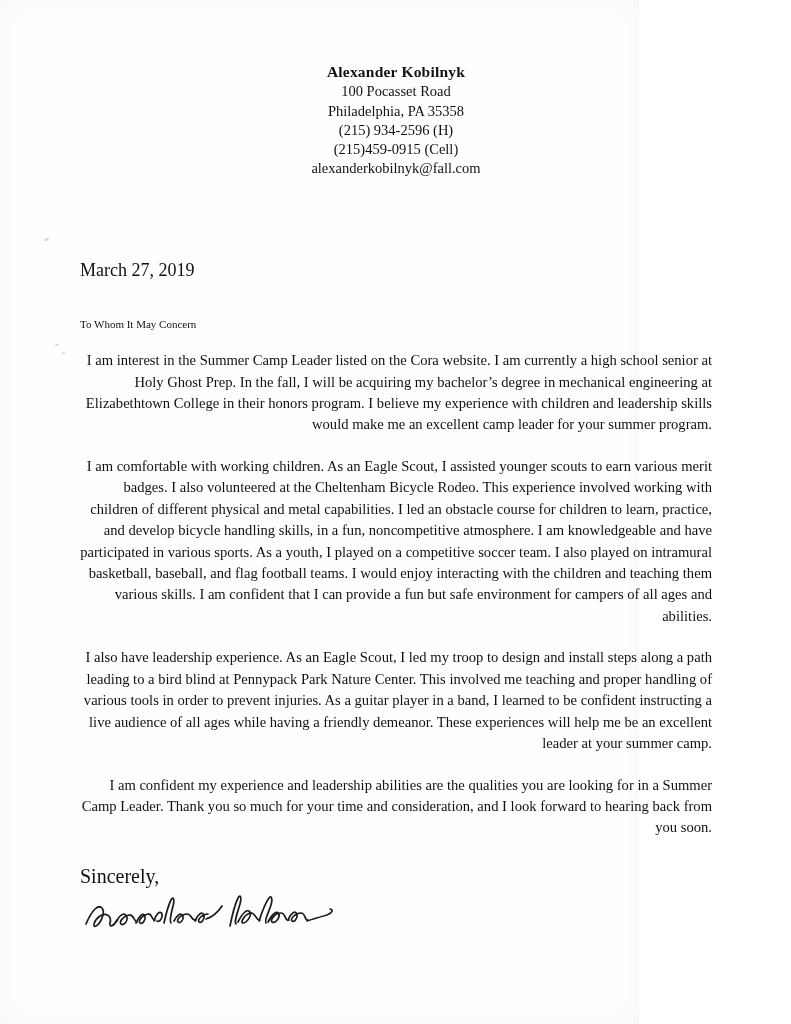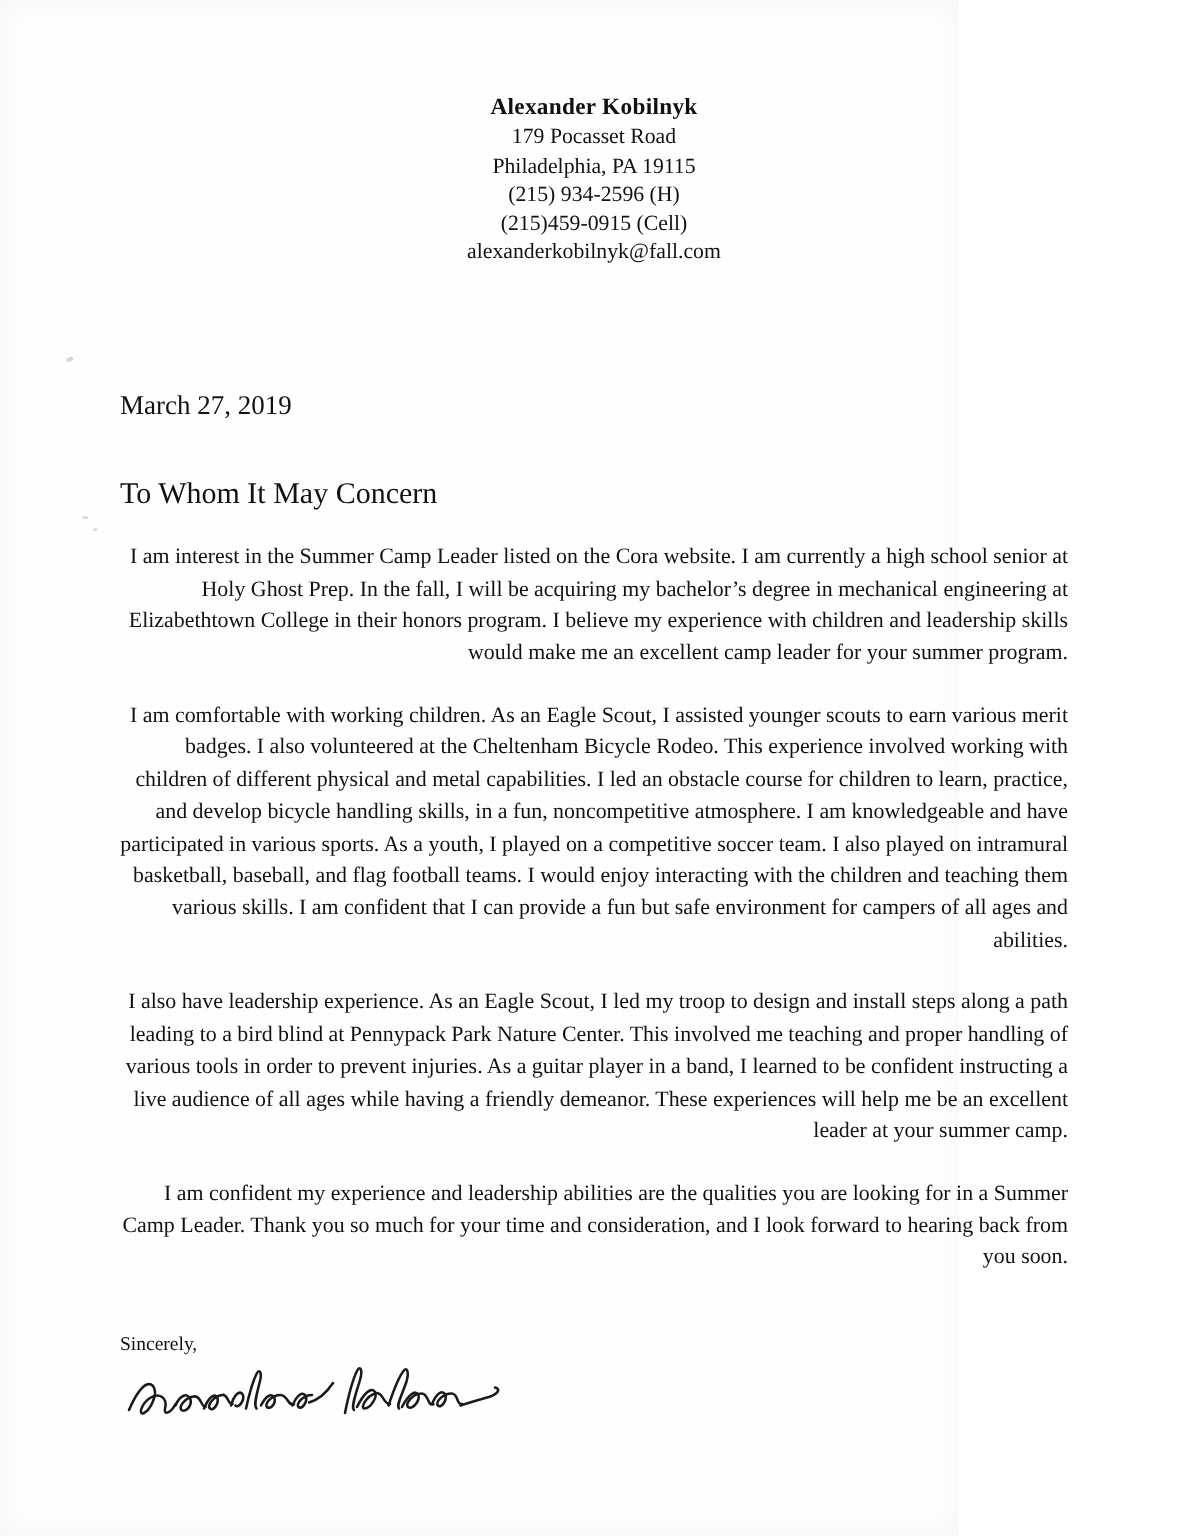--- a/index.html
+++ b/index.html
@@ -54,31 +54,31 @@
     margin-top: 82px;
     font-size: 18px;
   }
   .recipient {
     margin-top: 32px;
     font-size: 14.5px;
     line-height: 1.38;
   }
   .salutation {
     margin-top: 37px;
-    font-size: 20px;
+    font-size: 11px;
   }
   .body-par {
     margin-top: 20px;
     font-size: 14.6px;
     line-height: 1.47;
     text-align: right;
   }
   .closing {
-    margin-top: 38px;
-    font-size: 13px;
+    margin-top: 26px;
+    font-size: 20px;
   }
   .signature-wrap {
     height: 56px;
     position: relative;
     margin-top: 2px;
   }
   .signature {
     position: absolute;
     left: 2px;
     top: 0px;
@@ -98,22 +98,22 @@
 <div class="page">
 
   <span class="speck s1"></span>
   <span class="speck s2"></span>
   <span class="speck s3"></span>
 
   <div class="sheet">
 
     <div class="letterhead">
       <div class="name">Alexander Kobilnyk</div>
-      <div>179 Pocasset Road</div>
-      <div>Philadelphia, PA 19115</div>
+      <div>100 Pocasset Road</div>
+      <div>Philadelphia, PA 35358</div>
       <div>(215) 934-2596 (H)</div>
       <div>(215)459-0915 (Cell)</div>
       <div>alexanderkobilnyk@fall.com</div>
     </div>
 
     <div class="date">March 27, 2019</div>
 
 
     <div class="salutation">To Whom It May Concern</div>
 

